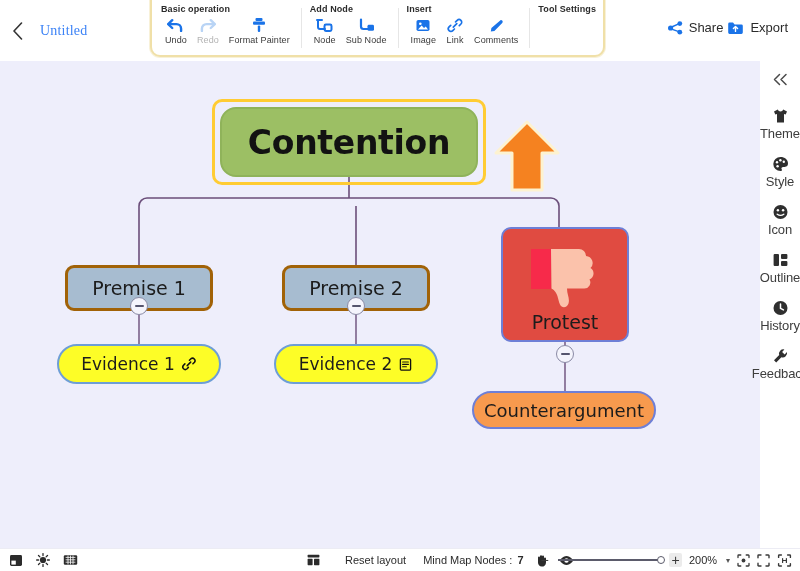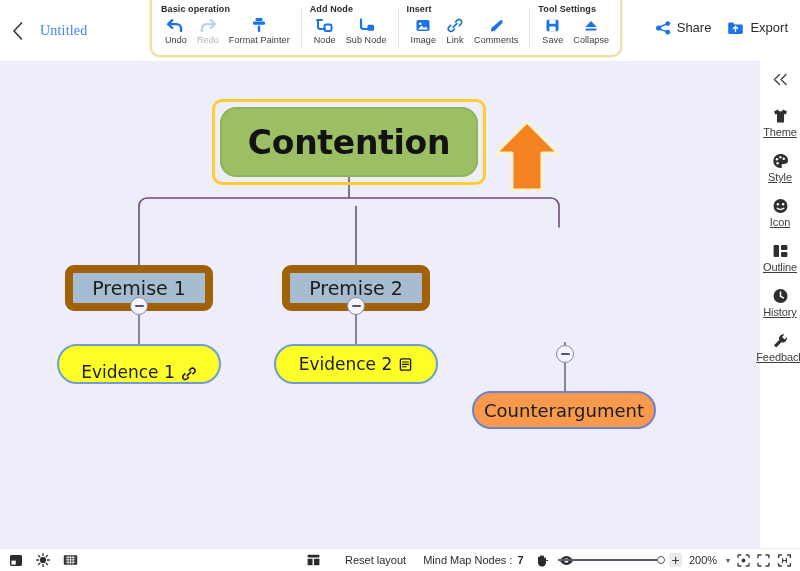--- a/index.html
+++ b/index.html
@@ -56,21 +56,21 @@
     color: #1a73e8;
   }
   .tb-item .lb {
     font-size: 9px; color: #3a3a3a; margin-top: 1px;
     white-space: nowrap; letter-spacing: .1px;
   }
   .tb-item.disabled .ic { color: #b9d4f5; }
   .tb-item.disabled .lb { color: #b3b3b3; }
 
   
-  .topright { position: absolute; right: 12px; top: 20px; display: flex; gap: 16px; }
+  .topright { position: absolute; right: 12px; top: 20px; display: flex; gap: 4px; }
   .tr-btn {
     display: flex; align-items: center; gap: 6px; cursor: pointer;
     font-size: 13px; color: #2b2b2b;
   }
   .tr-btn .ic { color: #1a73e8; display: flex; align-items: center; }
 
   
   .canvas {
     position: absolute; left: 0; top: 61px; width: 760px; height: 487px;
     background: #eeeefb; overflow: hidden;
@@ -88,21 +88,21 @@
     font-size: 33px; font-weight: bold; color: #121212;
     font-family: "DejaVu Sans", sans-serif;
     letter-spacing: -.3px;
   }
   .root-select {
     position: absolute; left: 212px; top: 38px; width: 274px; height: 86px;
     border: 3px solid #ffcc33; border-radius: 10px; pointer-events: none;
   }
   .node-premise {
     width: 148px; height: 46px; background: #a7bcd0;
-    border: 8px solid #a16207; border-radius: 9px;
+    border: 3px solid #a16207; border-radius: 9px;
     font-size: 19px; color: #1c1c1c;
     font-family: "DejaVu Sans", sans-serif;
   }
   .node-evidence {
     width: 164px; height: 40px; background: #fdfd27;
     border: 2px solid #6e9ed6; border-radius: 20px;
     font-size: 17px; color: #1c1c1c; gap: 6px;
     font-family: "DejaVu Sans", sans-serif;
   }
   .node-protest {
@@ -139,21 +139,21 @@
   }
   .collapse-arrows {
     color: #4a4a4a; cursor: pointer; margin-bottom: 18px;
     font-size: 15px; line-height: 1;
   }
   .rs-item {
     display: flex; flex-direction: column; align-items: center;
     margin-bottom: 13px; cursor: pointer; width: 40px;
   }
   .rs-item .ic { color: #2f2f2f; height: 19px; display: flex; align-items: center; }
-  .rs-item .lb { font-size: 11px; color: #3d3d3d; margin-top: 1px; letter-spacing: -.1px; text-decoration: underline; }
+  .rs-item .lb { font-size: 13px; color: #3d3d3d; margin-top: 1px; letter-spacing: -.1px; }
 
   
   .statusbar {
     position: absolute; left: 0; bottom: 0; width: 800px; height: 23px;
     background: #ffffff; display: flex; align-items: center;
     border-top: 1px solid #ececf4;
   }
   .sb-left { display: flex; align-items: center; gap: 13px; padding-left: 9px; }
   .sb-ic { color: #2b2b2b; cursor: pointer; display: flex; align-items: center; }
   .sb-mid {
@@ -283,41 +283,20 @@
               <path d="M12.8 1.9 a1.9 1.9 0 0 1 1.4 3.2 L6.4 13 L2.8 13.4 L3.4 9.9 Z" fill="#1a73e8"></path>
             </svg>
           </span>
           <span class="lb">Comments</span>
         </div>
       </div>
     </div>
 
     <div class="tb-group">
       <div class="tb-title">Tool Settings</div>
-      <div class="tb-items">
-        <div class="tb-item">
-          <span class="ic">
-            <svg width="15" height="15" viewBox="0 0 15 15">
-              <rect x="1.5" y="1.8" width="12" height="11.4" rx="1.6" fill="#1a73e8"></rect>
-              <rect x="4.3" y="1.8" width="6.4" height="4" rx=".6" fill="#ffffff"></rect>
-              <rect x="4.3" y="8.4" width="6.4" height="4.8" rx=".6" fill="#ffffff"></rect>
-            </svg>
-          </span>
-          <span class="lb">Save</span>
-        </div>
-        <div class="tb-item">
-          <span class="ic">
-            <svg width="16" height="15" viewBox="0 0 16 15">
-              <path d="M8 3 L13.6 9 L2.4 9 Z" fill="#1a73e8"></path>
-              <rect x="2.4" y="10.6" width="11.2" height="1.9" rx=".9" fill="#1a73e8"></rect>
-            </svg>
-          </span>
-          <span class="lb">Collapse</span>
-        </div>
-      </div>
     </div>
   </div>
 
   <div class="topright">
     <div class="tr-btn">
       <span class="ic">
         <svg width="15" height="14" viewBox="0 0 15 14">
           <circle cx="11.8" cy="2.6" r="2.4" fill="#1a73e8"></circle>
           <circle cx="11.8" cy="11.2" r="2.4" fill="#1a73e8"></circle>
           <circle cx="2.6" cy="7" r="2.6" fill="#1a73e8"></circle>
@@ -356,41 +335,50 @@
 
     <div class="node node-root">Contention</div>
     <div class="root-select"></div>
 
     <div class="node node-premise" style="left:65px; top:204px;">Premise 1</div>
     <div class="collapse-btn" style="left:130px; top:236px;"></div>
 
     <div class="node node-premise" style="left:282px; top:204px;">Premise 2</div>
     <div class="collapse-btn" style="left:347px; top:236px;"></div>
 
-    <div class="node node-evidence" style="left:57px; top:283px;align-items:flex-end;">
+    <div class="node node-evidence" style="left:57px; top:283px;">
       <span>Evidence 1</span>
       <span style="display:flex;align-items:center;">
         <svg width="16" height="16" viewBox="0 0 16 16">
           <path d="M6.2 9.6 L9.7 6.1" stroke="#111" stroke-width="1.5" stroke-linecap="round"></path>
           <path d="M8.4 4.3 L10 2.7 a2.5 2.5 0 0 1 3.5 3.5 L11.9 7.8" fill="none" stroke="#111" stroke-width="1.5" stroke-linecap="round"></path>
           <path d="M7.4 11.4 L5.8 13 a2.5 2.5 0 0 1 -3.5 -3.5 L3.9 7.9" fill="none" stroke="#111" stroke-width="1.5" stroke-linecap="round"></path>
         </svg>
       </span>
     </div>
 
     <div class="node node-evidence" style="left:274px; top:283px;">
       <span>Evidence 2</span>
       <span style="display:flex;align-items:center;">
         <svg width="15" height="15" viewBox="0 0 15 15">
           <rect x="2.4" y="1.8" width="10.2" height="11.4" rx="1.2" fill="none" stroke="#111" stroke-width="1.3"></rect>
           <path d="M4.6 5 H10.4 M4.6 7.4 H10.4 M4.6 9.8 H8.4" stroke="#111" stroke-width="1.1" stroke-linecap="round"></path>
         </svg>
       </span>
     </div>
 
+    <div class="node node-protest">
+      <span style="display:flex;align-items:center;justify-content:center;height:66px;">
+        <svg width="84" height="66" viewBox="0 0 84 66">
+          <rect x="8" y="6" width="20" height="40" fill="#f72a4a"></rect>
+          <path d="M28 6 h28 a7 7 0 0 1 7 7 a7 7 0 0 1 4.5 12 a6.5 6.5 0 0 1 -1 11.5 a6 6 0 0 1 -5.5 9 H44 c0 6 3 10 1.5 15 c-1.2 4 -6.5 5.2 -8.5 1 c-2.5 -5.3 -1.5 -12 -8.5 -16 Z" fill="#fbc2ab"></path>
+        </svg>
+      </span>
+      <span class="pt-label">Protest</span>
+    </div>
     <div class="collapse-btn" style="left:556px; top:284px;"></div>
 
     <div class="node node-counter">Counterargument</div>
 
     <div class="arrow-anno">
       <svg width="70" height="72" viewBox="0 0 70 72">
         <path d="M35 2 L66 33 H50 V70 H20 V33 H4 Z" fill="#f58220" stroke="#fdf2d0" stroke-width="3" stroke-linejoin="round"></path>
       </svg>
     </div>
   </div>

